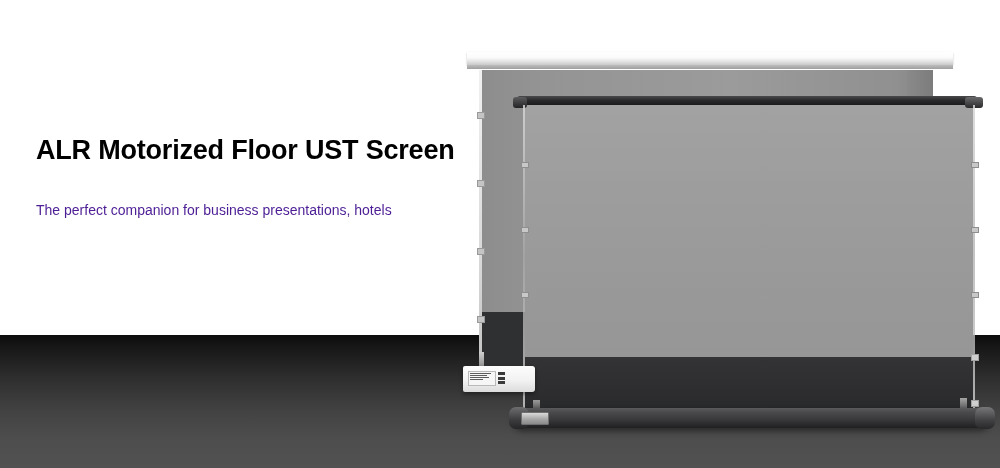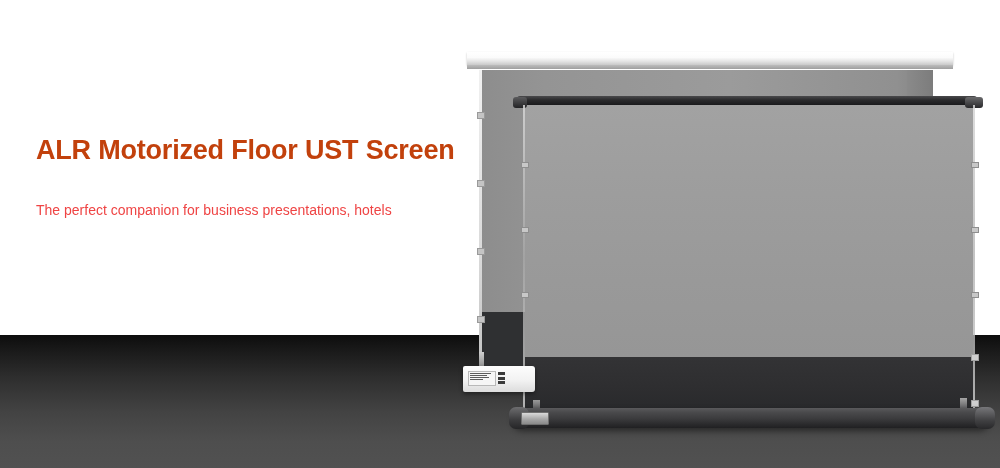--- a/index.html
+++ b/index.html
@@ -47,30 +47,30 @@
     position: absolute;
     left: 36px;
     top: 133px;
     width: 420px;
   }
   .headline {
     margin: 0;
     font-size: 27px;
     line-height: 34px;
     font-weight: bold;
-    color: #c2410c;
+    color: #000000;
     letter-spacing: -0.2px;
     white-space: nowrap;
   }
   .subcopy {
     margin: 0;
     padding-top: 30px;
     font-size: 14px;
     line-height: 27px;
-    color: #ef4444;
+    color: #4c1d95;
   }
   .subcopy .line { display: block; }
 
   
   .product {
     position: absolute;
     left: 455px;
     top: 52px;
     width: 530px;
     height: 390px;

